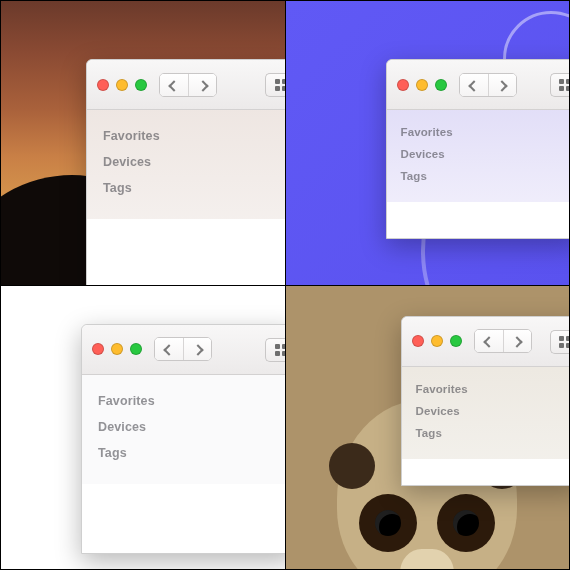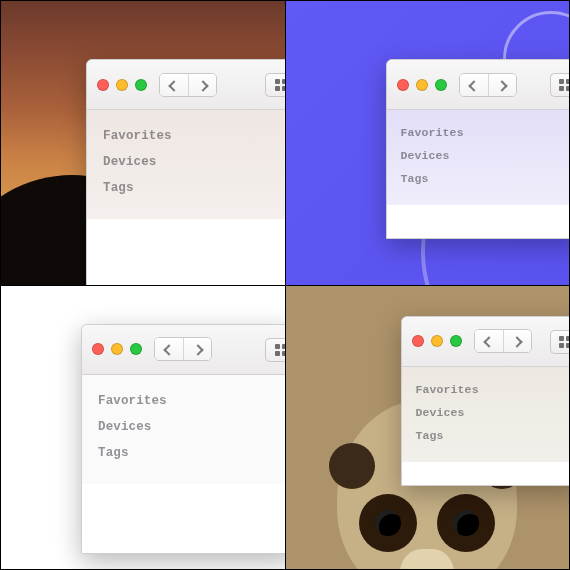--- a/index.html
+++ b/index.html
@@ -38,21 +38,21 @@
   .tl.grn{background:#28c840;}
   .navseg{display:inline-flex;border:1px solid #c9c7c7;border-radius:5px;overflow:hidden;background:#fff;height:24px;}
   .navseg button{width:28px;height:24px;border:none;background:linear-gradient(#ffffff,#f4f3f3);display:flex;align-items:center;justify-content:center;cursor:default;}
   .navseg button+button{border-left:1px solid #d7d5d5;}
   .chev{width:8px;height:8px;border:solid #7a7a7a;border-width:0 2px 2px 0;display:inline-block;}
   .chev.l{transform:rotate(135deg);}
   .chev.r{transform:rotate(-45deg);}
   .viewbtn{position:absolute;right:0;top:13px;height:24px;width:30px;background:linear-gradient(#fcfbfb,#efeded);border:1px solid #c9c7c7;border-right:none;border-radius:5px 0 0 5px;display:flex;align-items:center;justify-content:center;}
   .gridicon{display:grid;grid-template-columns:5px 5px;grid-template-rows:5px 5px;gap:2px;}
   .gridicon span{background:#6f6f6f;border-radius:1px;}
-  .sidebar{padding:12px 16px;background:rgba(248,247,249,.65);font-family:Liberation Mono, monospace;}
+  .sidebar{padding:12px 16px;background:rgba(248,247,249,.65);}
   .translucent-purple .sidebar{background:linear-gradient(rgba(215,210,245,.72),rgba(235,232,250,.78));}
   .translucent-sunset .sidebar{background:linear-gradient(rgba(234,224,219,.8),rgba(242,236,233,.82));}
   .translucent-tan .sidebar{background:linear-gradient(rgba(233,228,219,.82),rgba(240,237,231,.85));}
   .section{font-size:12.5px;font-weight:600;color:rgba(60,60,67,.55);letter-spacing:.01em;margin:7px 0 12px;}
 
   
   .c1 .win{left:85px;top:58px;width:210px;height:240px;}
   .c2 .win{left:100px;top:58px;width:195px;height:180px;}
   .c3 .win{left:80px;top:38px;width:215px;height:230px;}
   .c4 .win{left:115px;top:30px;width:180px;height:170px;}

